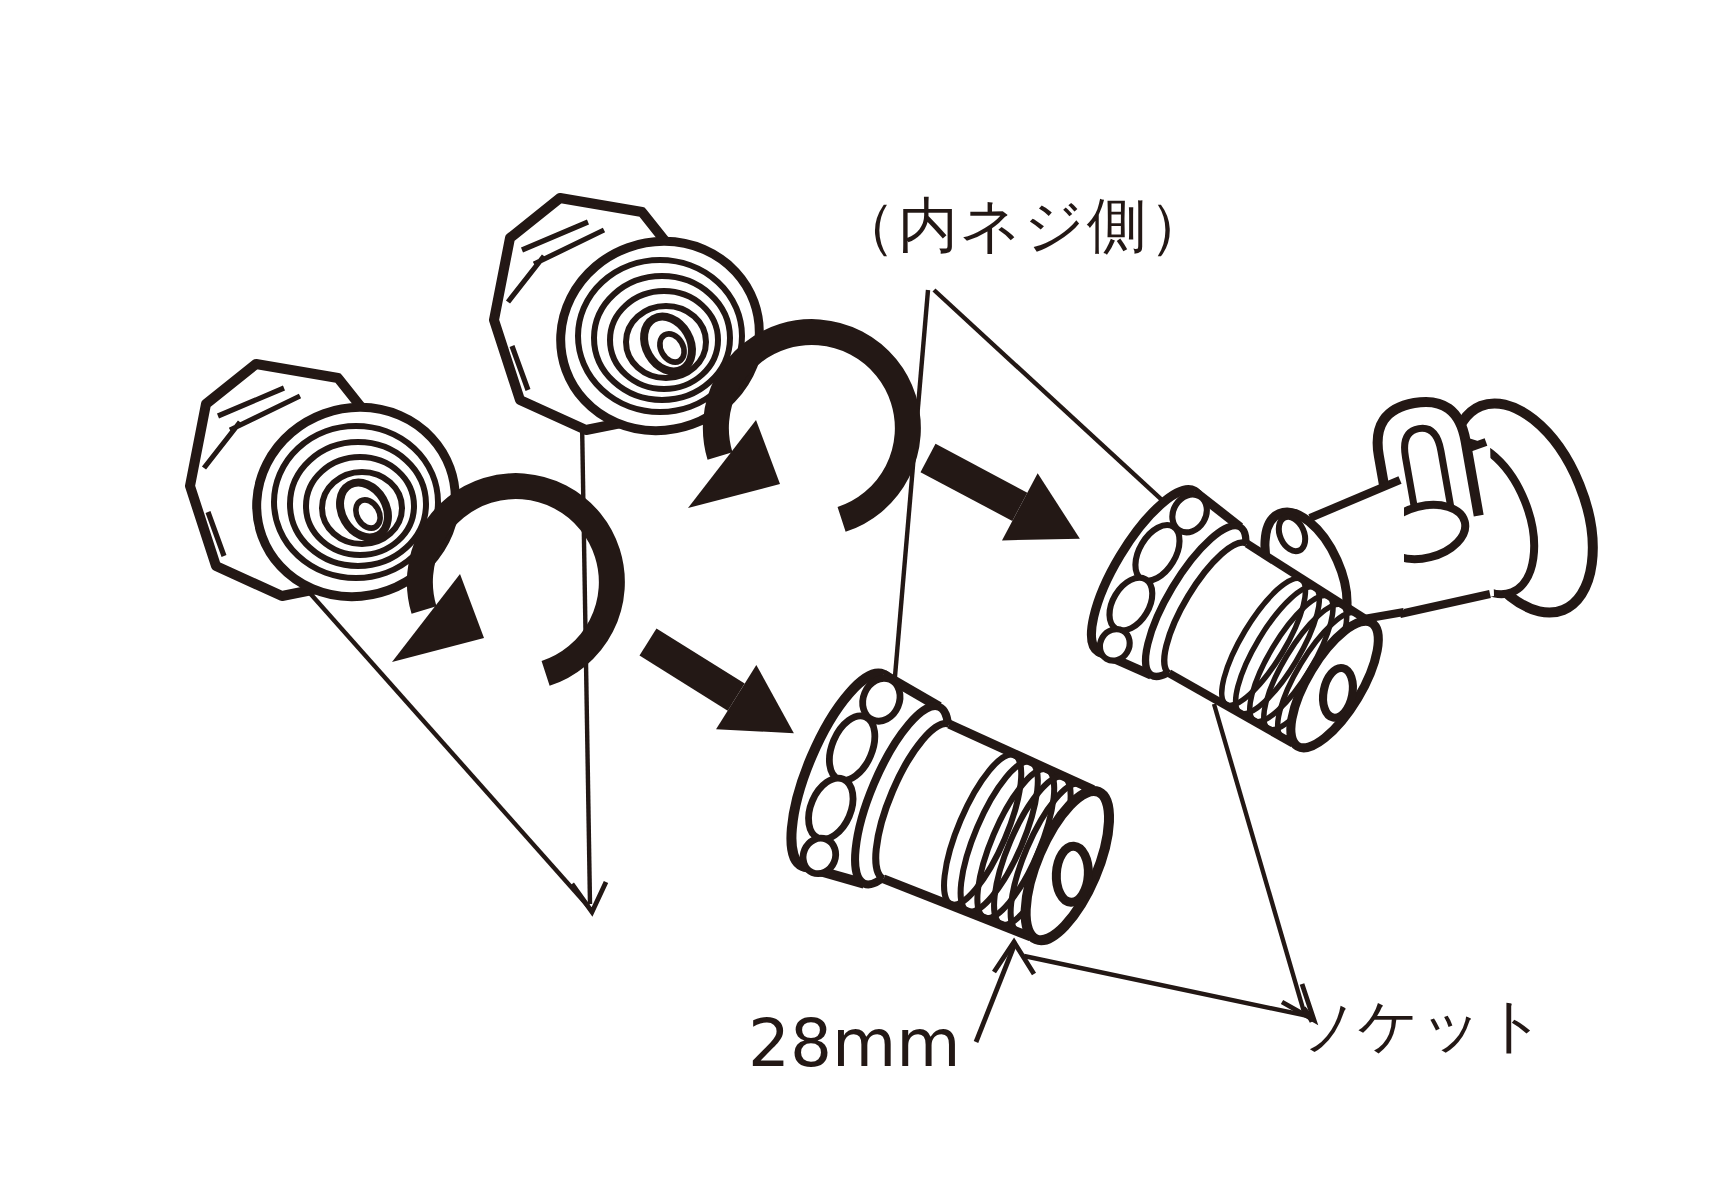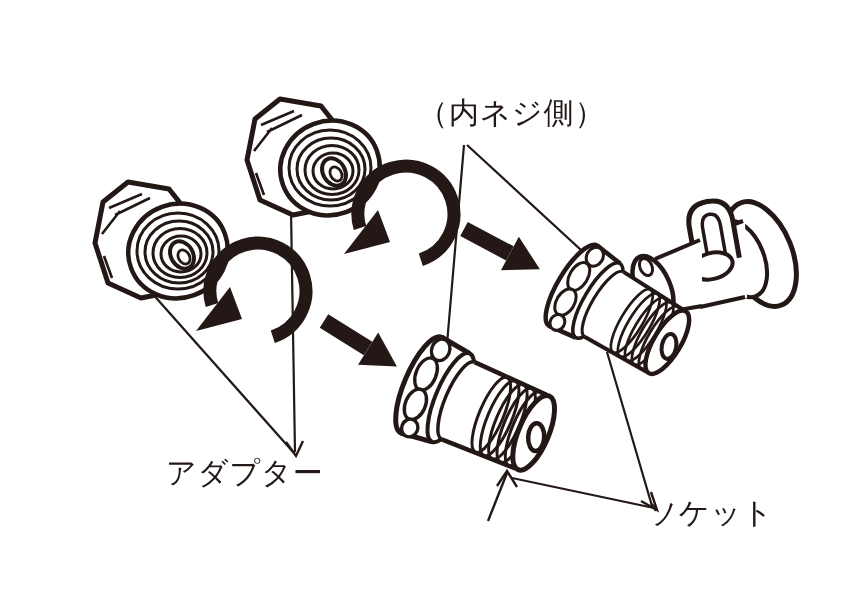--- a/index.html
+++ b/index.html
@@ -112,15 +112,15 @@
       <line class="ln" stroke-width="4" x1="655" y1="259" x2="700" y2="240"></line>
       <line class="ln" stroke-width="4" x1="656" y1="314" x2="702" y2="306"></line>
       <ellipse class="fw" stroke-width="4.5" cx="653" cy="287" rx="17" ry="33" transform="rotate(-24 653 287)"></ellipse>
       <ellipse class="fw" stroke-width="3" cx="646" cy="267" rx="6" ry="9" transform="rotate(-24 646 267)"></ellipse>
       <ellipse class="fw" stroke-width="3" cx="644" cy="297" rx="7" ry="10" transform="rotate(-24 644 297)"></ellipse>
       <use href="#socket" transform="translate(567,282) rotate(31) scale(0.9)"></use>
     </g>
   </svg>
 
   <div class="lbl lbl-jp" style="left:418px; top:93px;">（内ネジ側）</div>
-  <div class="lbl lbl-jp" style="left:166px; top:453px;">アダプター</div>
+  <div class="lbl lbl-size" style="left:374px; top:502px;">28mm</div>
   <div class="lbl lbl-jp" style="left:647px; top:493px;">ソケット</div>
 </div>
 
 </body></html>

